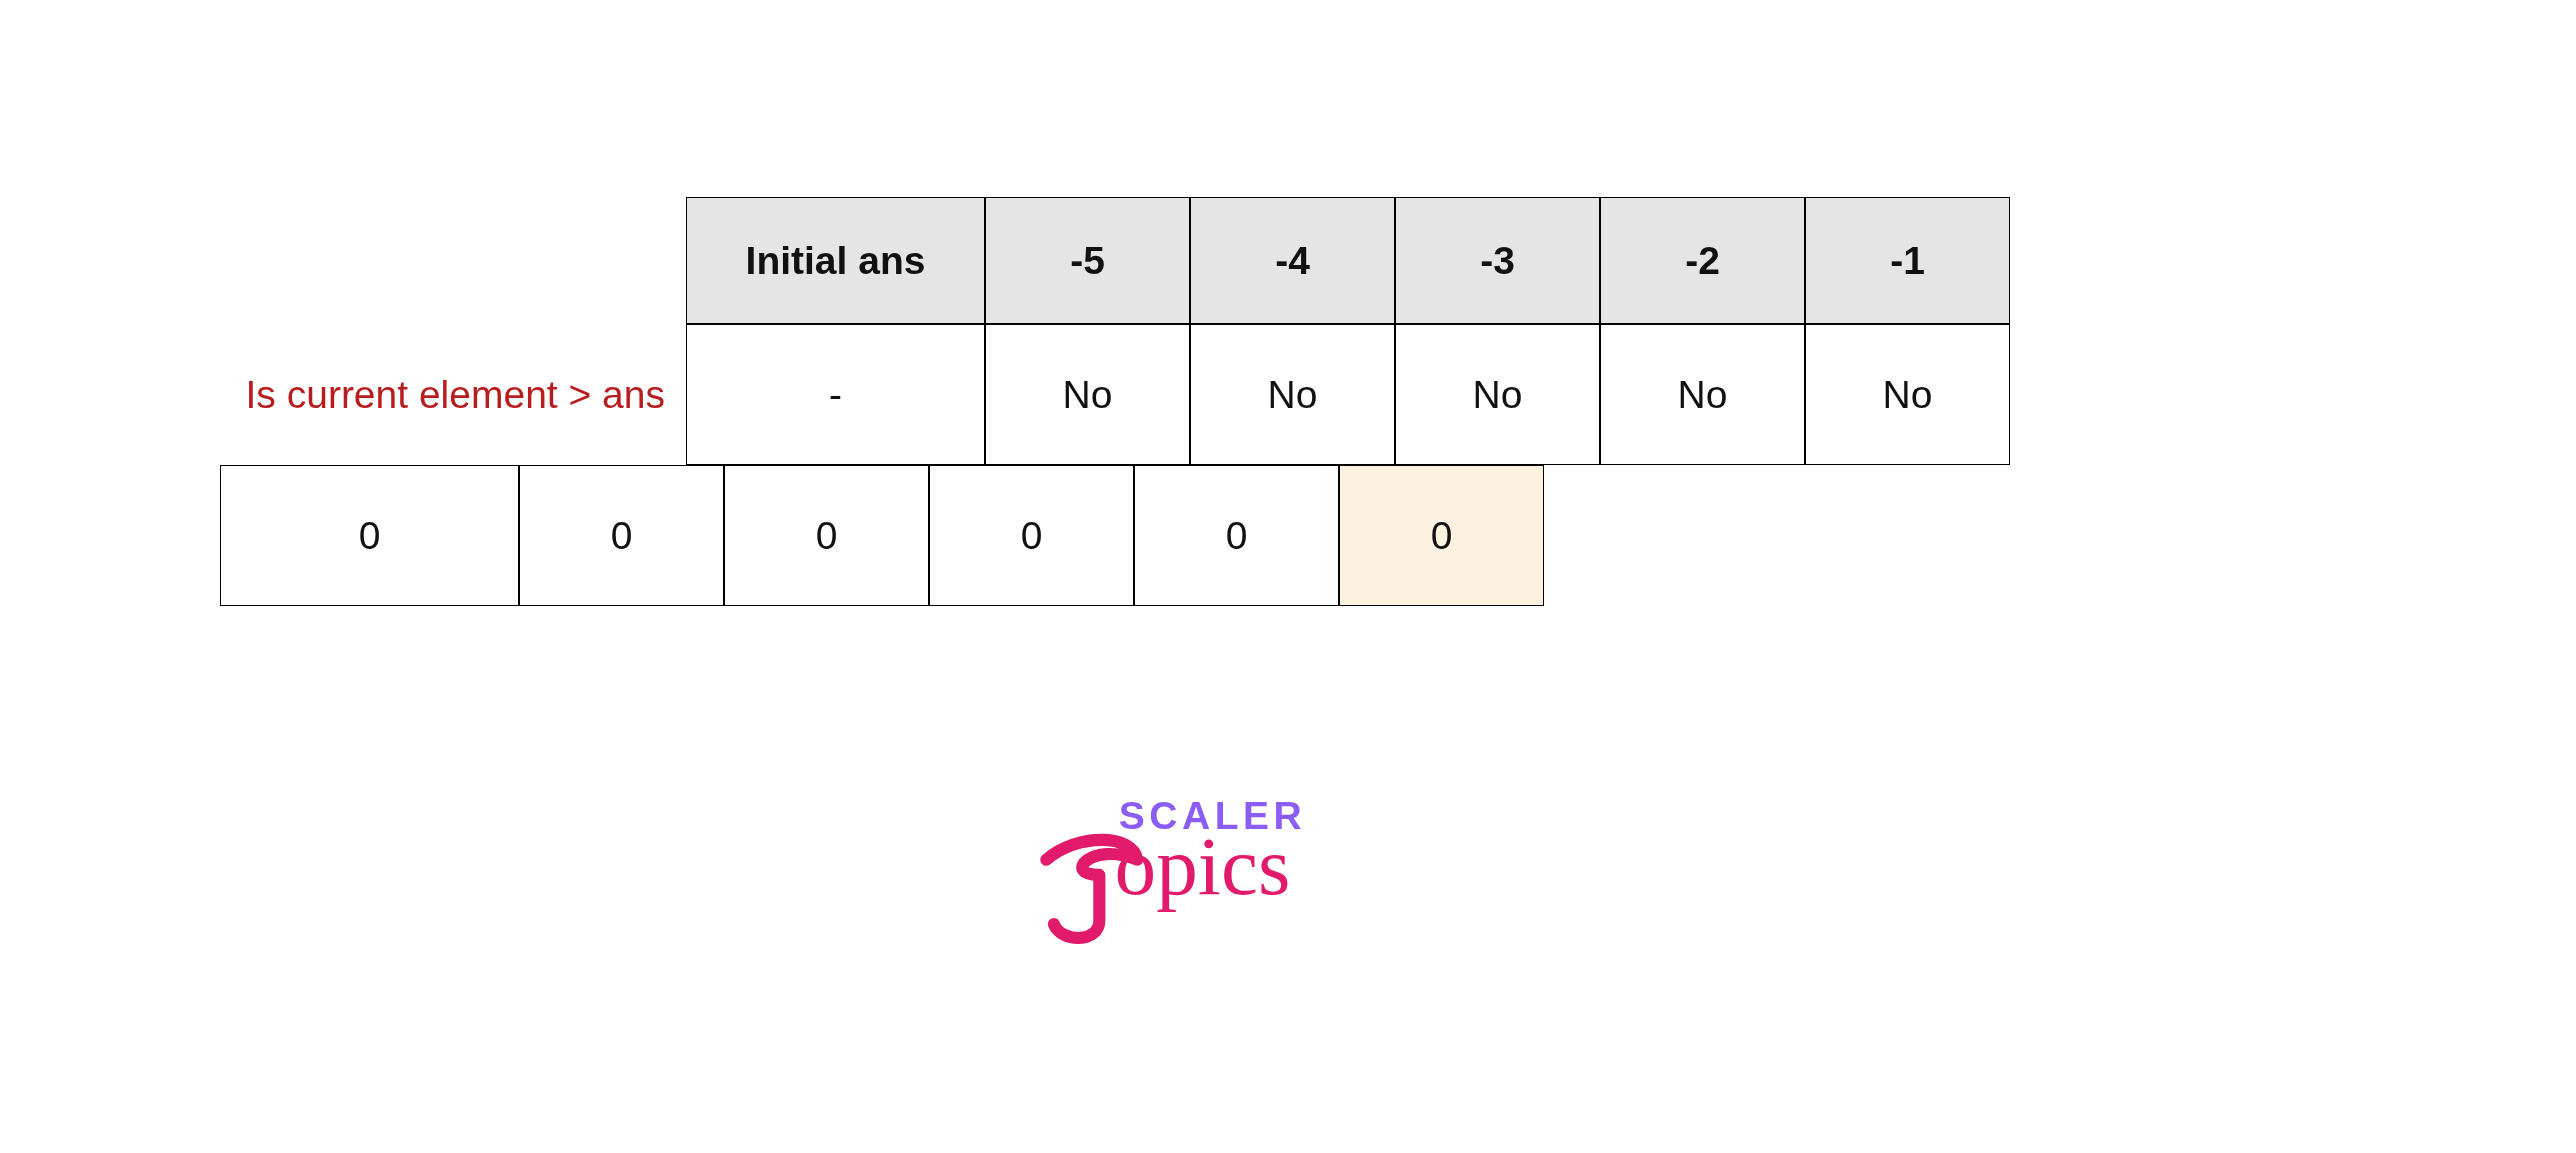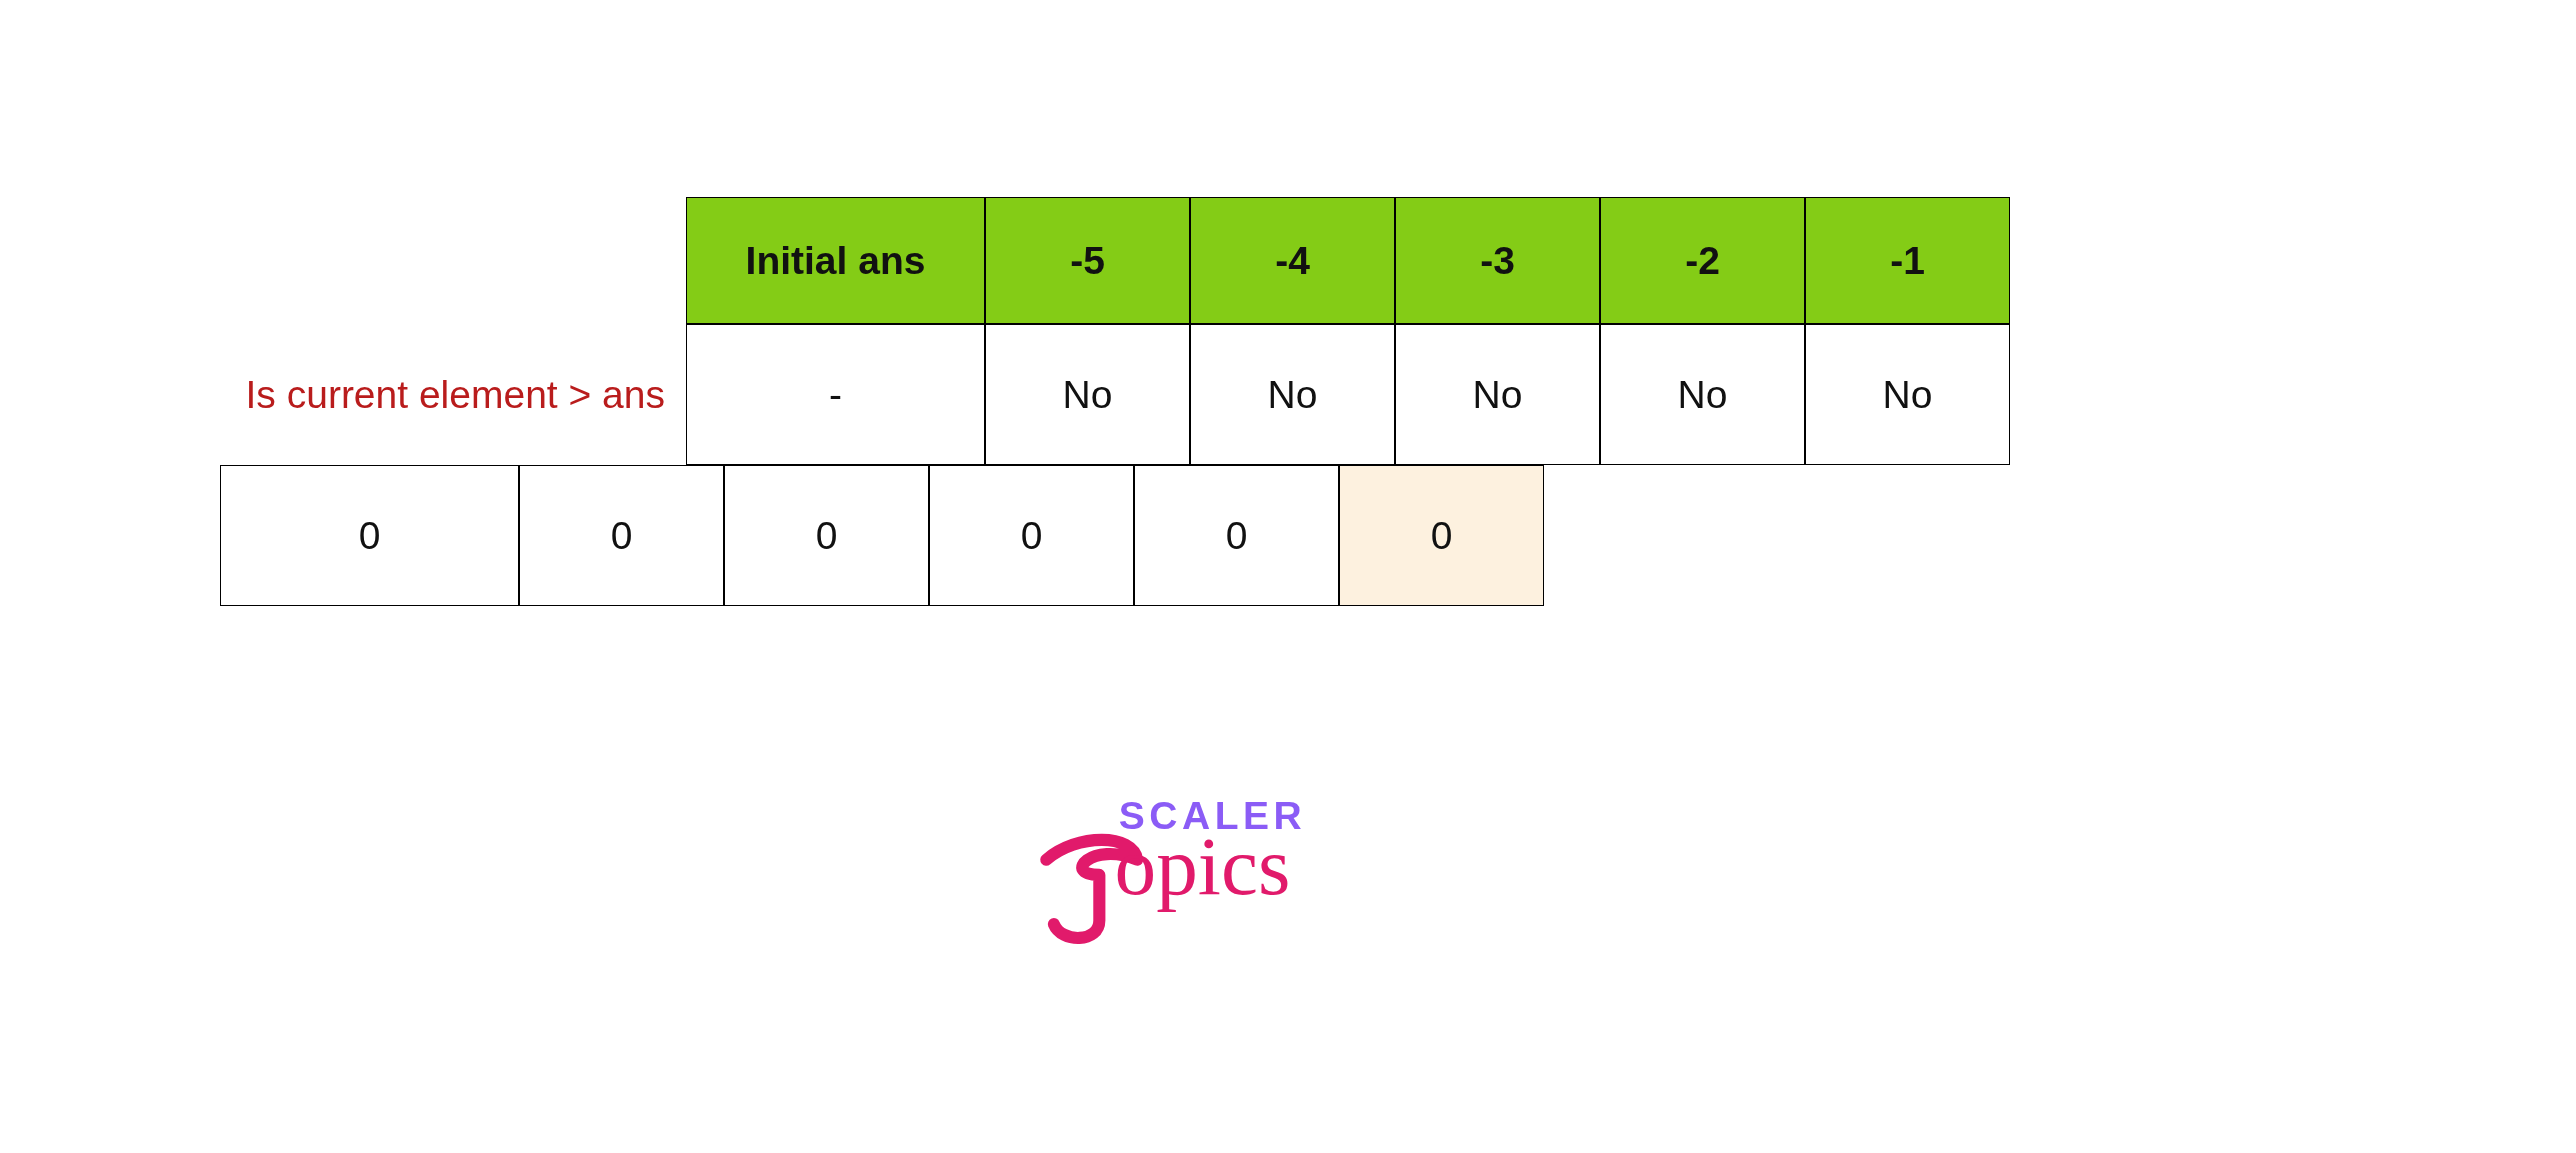--- a/index.html
+++ b/index.html
@@ -44,21 +44,21 @@
     border: 0.8px solid #000;
     display: flex;
     align-items: center;
     justify-content: center;
     font-size: 39px;
     box-sizing: border-box;
   }
   .cell.col0 { width: 299px; }
   .cell.coln { width: 205px; }
   .header-row .cell {
-    background: #84cc16;
+    background: #e5e5e5;
     font-weight: 700;
     height: 127px;
   }
   .body-row .cell {
     background: #fff;
     height: 141px;
   }
   .body-row .cell.highlight {
     background: #fdf1df;
   }

